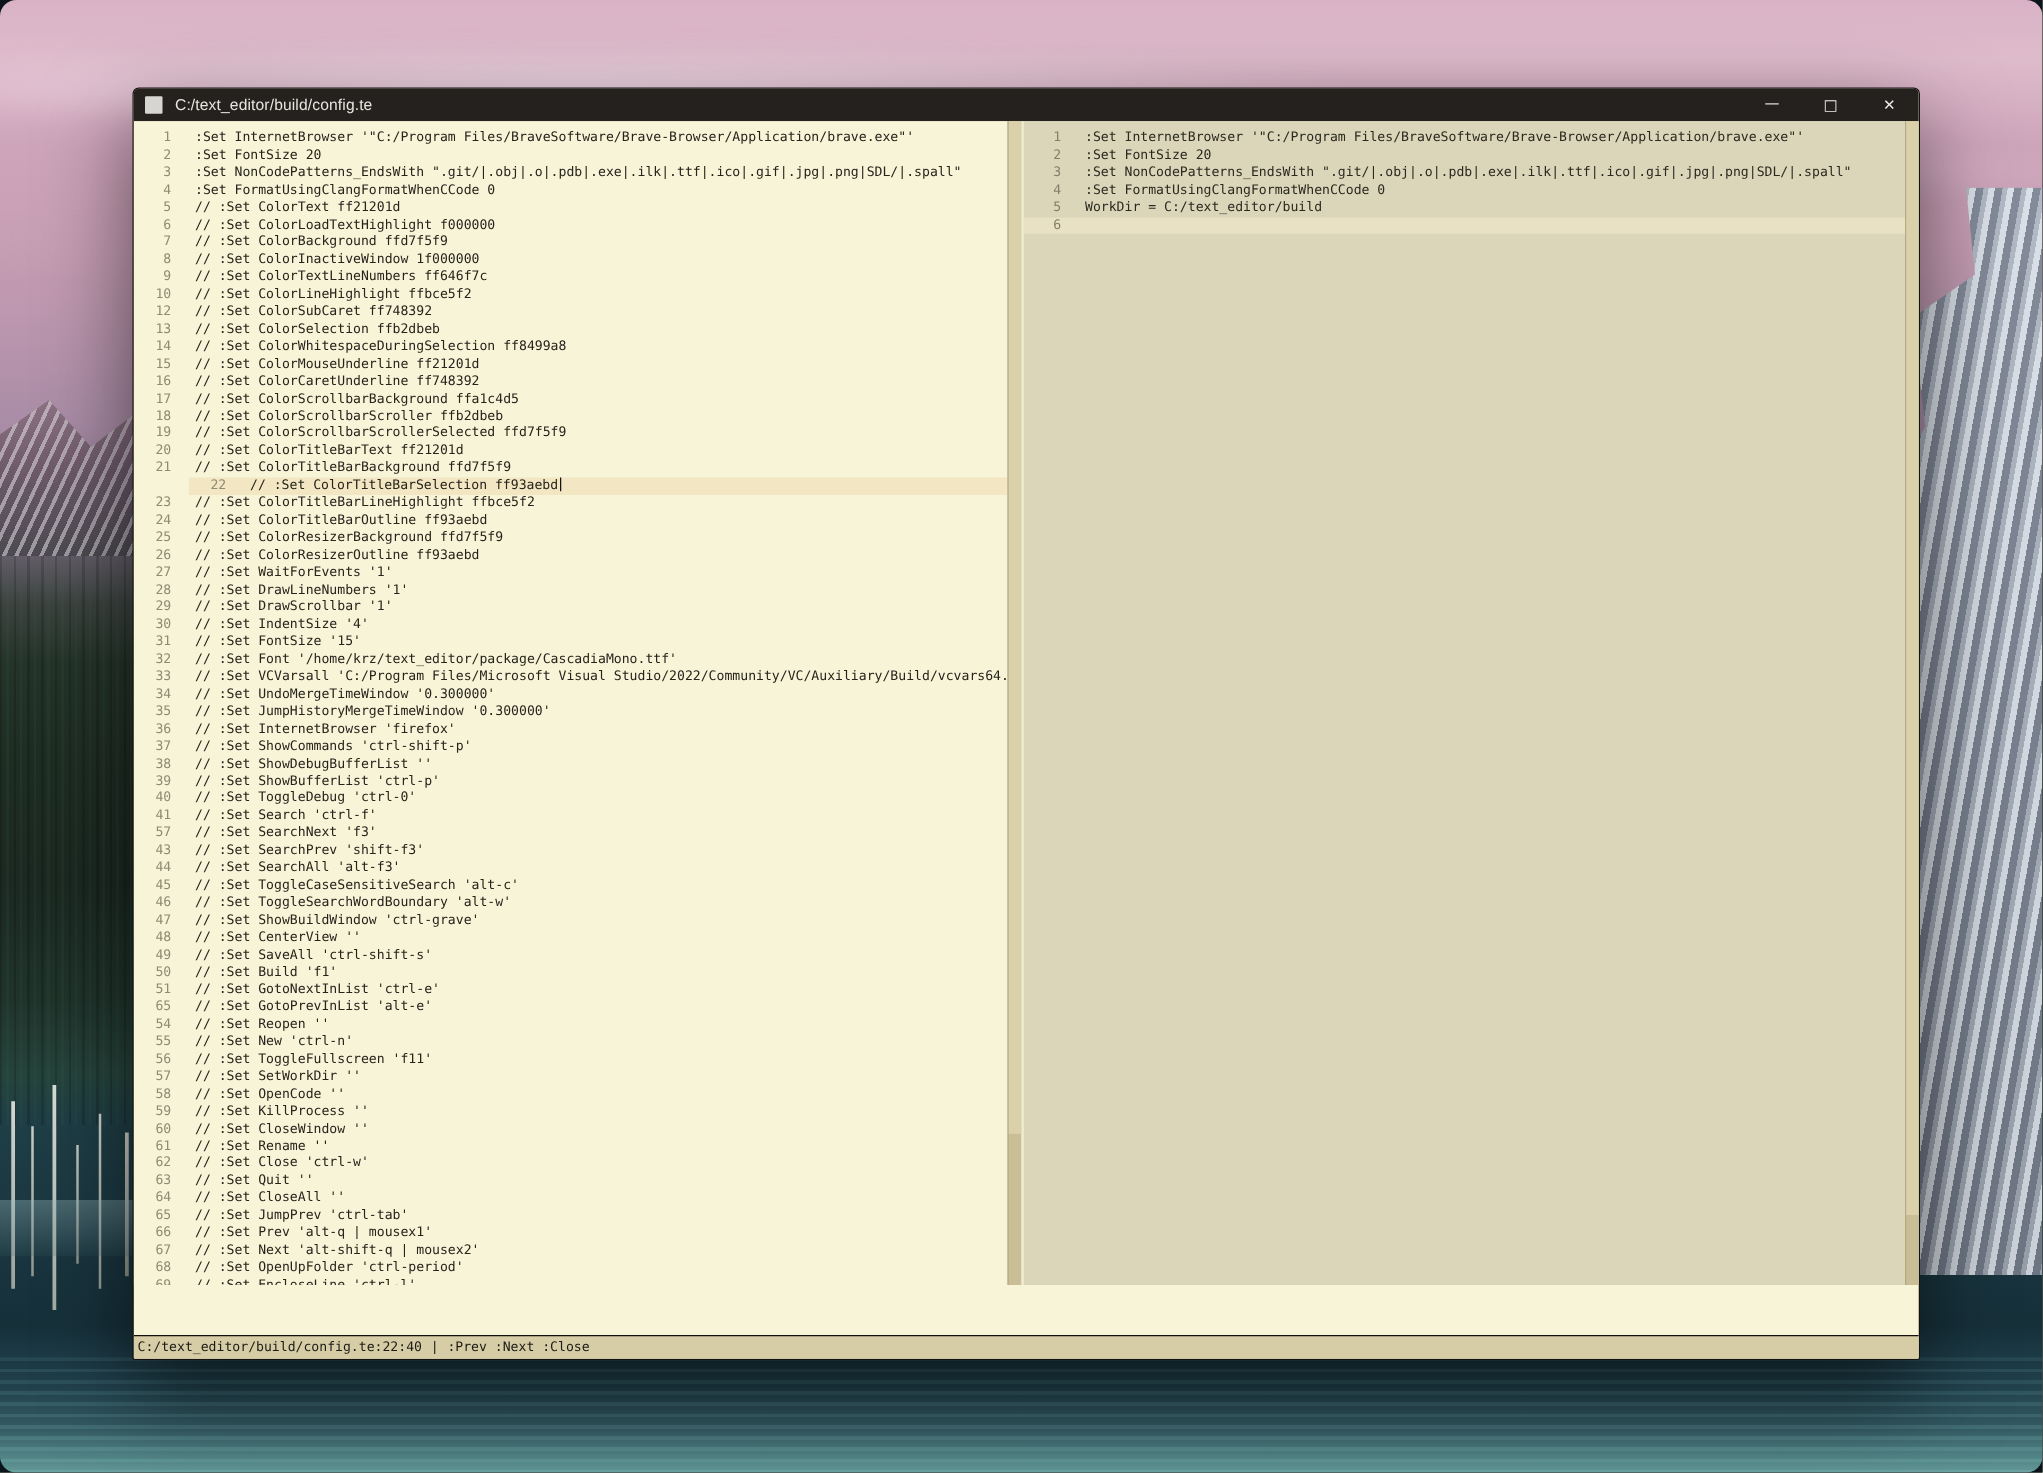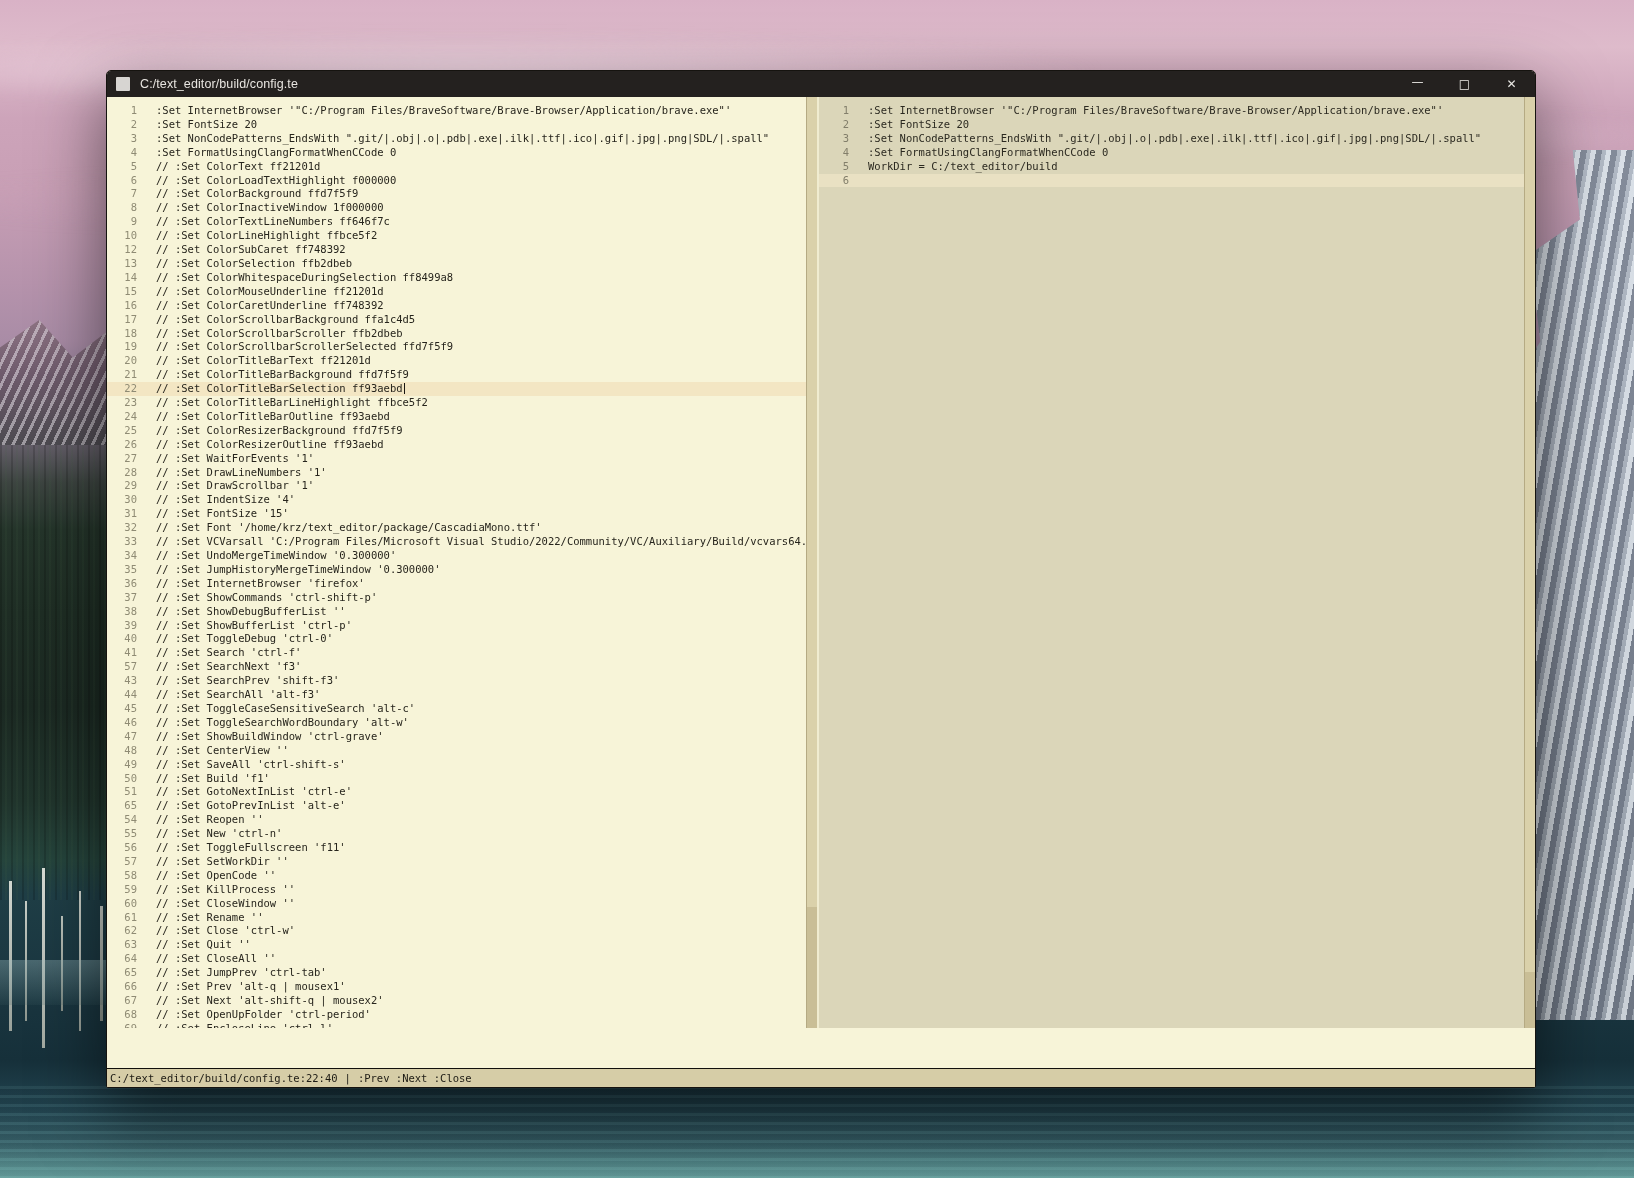--- a/index.html
+++ b/index.html
@@ -1,17 +1,17 @@
 <!DOCTYPE html>
 <html style="--titlebar_bg: #24211f; --titlebar_text: #e8e5e0; --pane_bg: #f7f4d8; --pane_text: #26241c; --line_number: #8f8b74; --line_highlight: #f3e6c3; --inactive_pane_bg: #dbd6b9; --inactive_text: #2b2920; --inactive_line_number: #827e6a; --inactive_line_highlight: #e9e1c3; --scrollbar_track: #c9be96; --scrollbar_thumb: #dad1aa; --status_bg: #d6cda7; --status_text: #1d1b14; --caret: #17150f;"><head>
 <meta charset="utf-8">
 <style>
   html,body{margin:0;padding:0;background:#0b141a;}
   .stage{position:relative;width:1634px;height:1178px;overflow:hidden;
-         font-family:"DejaVu Sans Mono",monospace;}
+         font-family:"DejaVu Sans Mono",monospace;border-radius:13px;}
 
   
   .wp{position:absolute;inset:0;}
   .wp-sky{position:absolute;inset:0;background:linear-gradient(180deg,
     #d9b2c6 0%, #debbcb 4%, #cda4ba 10%, #c89fb5 16%,
     #b693ac 24%, #a98ca6 29%, #8d7b93 33%,
     #6d6472 37%, #3c4440 41%, #24342a 45%,
     #1e2d24 52%, #1b2922 60%, #20342c 68%, #25443c 73%,
     #1f3e46 76%, #1b3741 83%, #16303a 90%, #224450 94%, #3a646c 97%, #4a7b7f 100%);}
   .wp-cloud1{position:absolute;left:-4%;top:3%;width:72%;height:6%;filter:blur(7px);
@@ -69,21 +69,21 @@
   .pane{position:relative;overflow:hidden;}
   .pane-left{flex:0 0 699px;background:var(--pane_bg);}
   .pane-right{flex:1 1 auto;background:var(--inactive_pane_bg);}
   .code{position:absolute;top:7px;left:0;right:0;}
   .code-line{display:flex;height:13.92px;line-height:13.92px;font-size:10.5px;white-space:pre;
     color:var(--pane_text);}
   .pane-right .code-line{color:var(--inactive_text);}
   .line-number{flex:0 0 30px;text-align:right;color:var(--line_number);}
   .pane-right .line-number{color:var(--inactive_line_number);}
   .line-text{padding-left:19px;}
-  .pane-left .code-line.current{background:var(--line_highlight);}
+  .pane-left .code-line.current{background:var(--line_highlight);margin-left:44px;}
   .pane-right .code-line.current{background:var(--inactive_line_highlight);}
   .caret{display:inline-block;width:1.5px;height:11px;background:var(--caret);
     vertical-align:-2px;margin-left:1px;}
 
   .scrollbar{flex:0 0 10px;position:relative;background:var(--scrollbar_track);
     border-left:1px solid #b5aa83;}
   .scrollbar .thumb{position:absolute;left:0;right:0;top:0;background:var(--scrollbar_thumb);}
   .sb-left .thumb{height:87%;}
   .sb-right .thumb{height:94%;}
   .pane-sep{flex:0 0 2px;background:#f0ecd0;}

